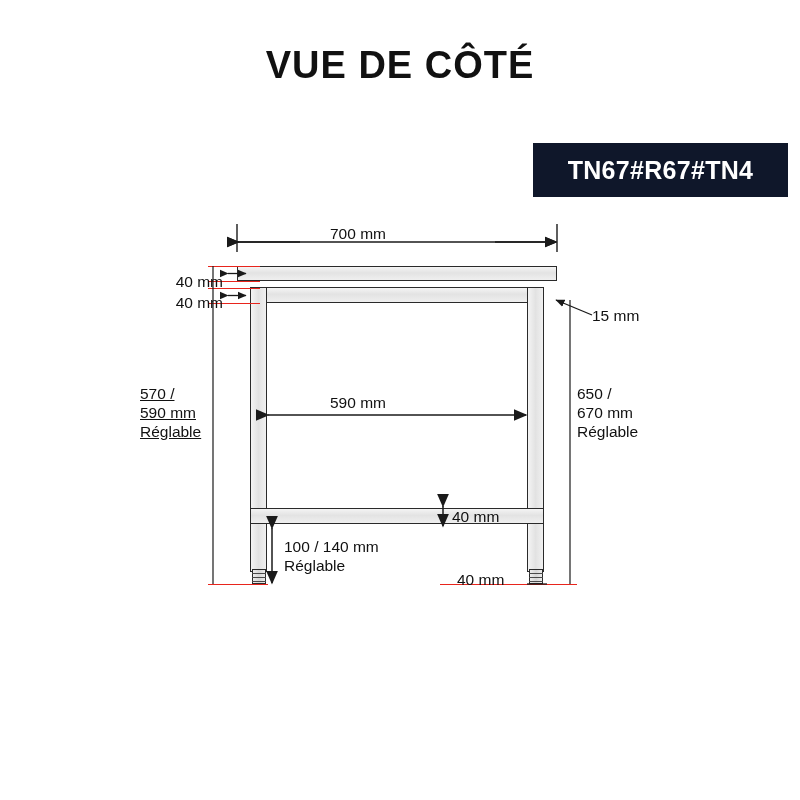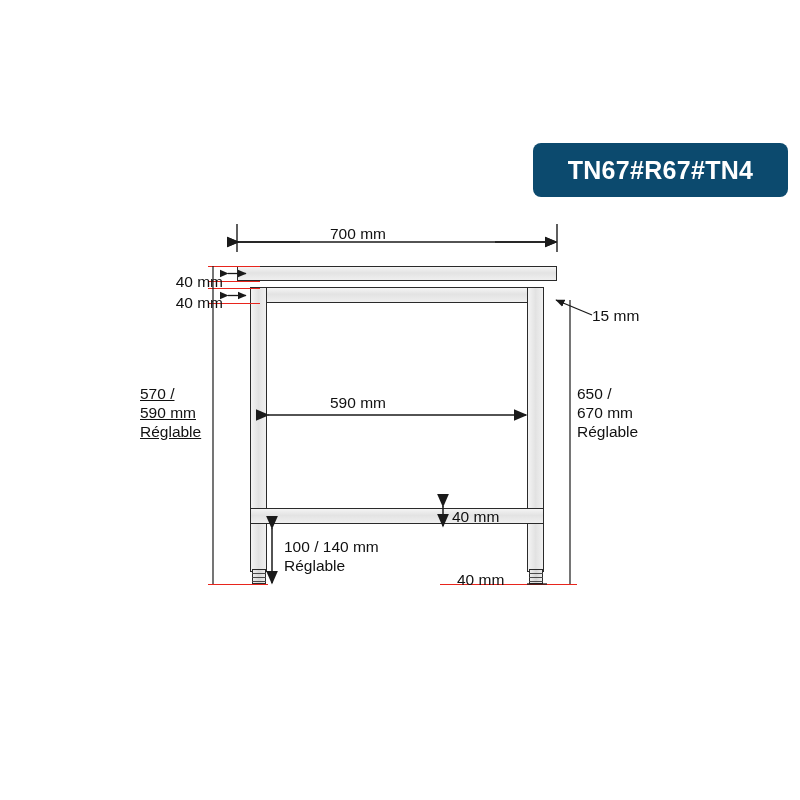--- a/index.html
+++ b/index.html
@@ -34,22 +34,22 @@
     color: #111111;
   }
 
   
   .ref-badge {
     position: absolute;
     top: 143px;
     left: 533px;
     width: 255px;
     height: 54px;
-    background: #0c4a6e;
-    border-radius: 8px;
+    background: #0f172a;
+    border-radius: 0;
     display: flex;
     align-items: center;
     justify-content: center;
   }
   .ref-badge span {
     color: #ffffff;
     font-size: 25px;
     font-weight: bold;
     letter-spacing: 0.3px;
   }
@@ -101,20 +101,21 @@
     width: 800px;
     height: 800px;
     pointer-events: none;
   }
 </style>
 </head>
 <body>
 
 <div id="stage">
 
+  <div class="title">VUE DE CÔTÉ</div>
 
   <div class="ref-badge">
     <span>TN67#R67#TN4</span>
   </div>
 
   <div class="metal" style="left:237px; top:266px; width:320px; height:15px;"></div>
 
   <div class="metal" style="left:250px; top:287px; width:294px; height:16px;"></div>
 
   <div class="metal-v" style="left:250px; top:287px; width:17px; height:285px;"></div>

